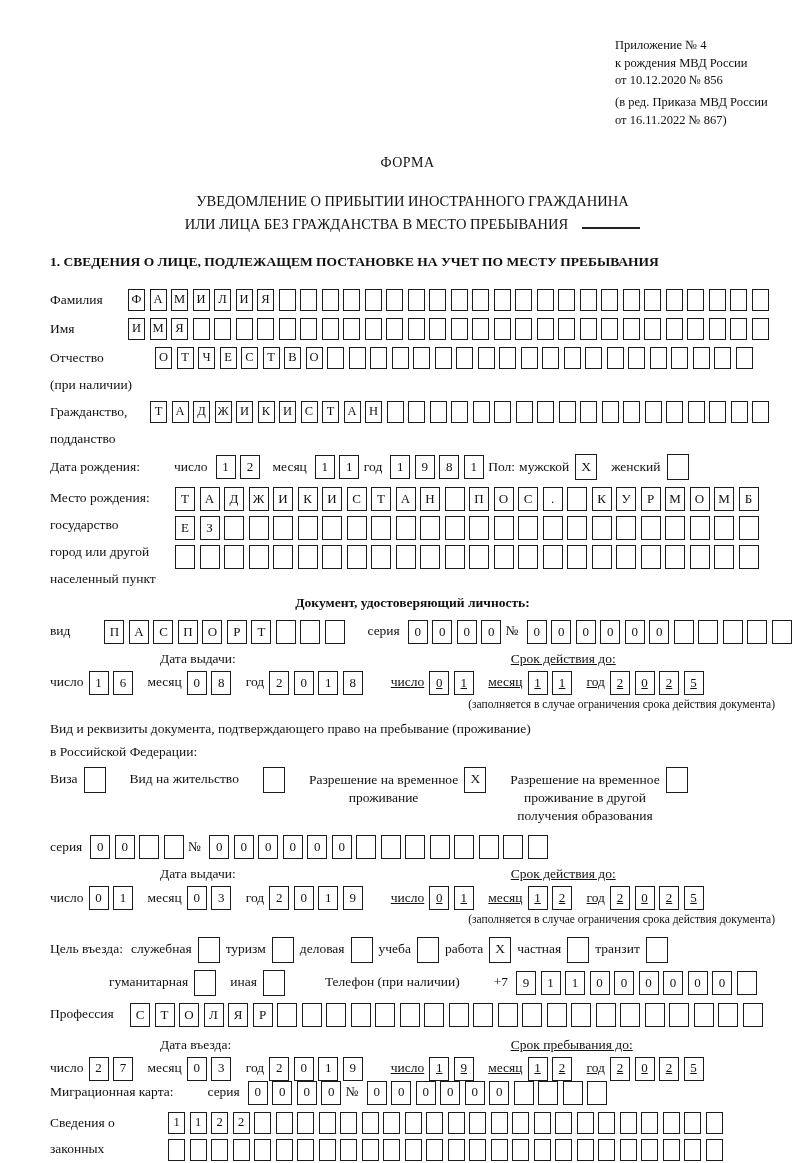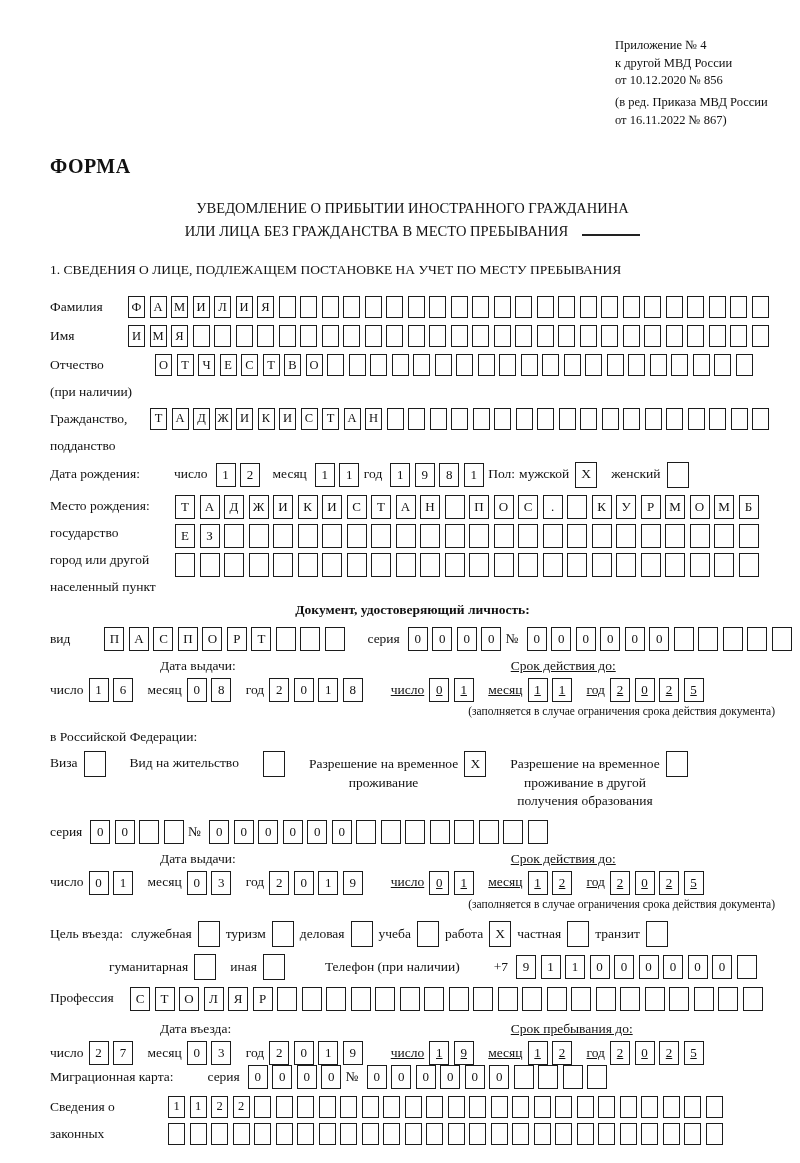--- a/index.html
+++ b/index.html
@@ -5,24 +5,24 @@
   html,body{margin:0;padding:0;background:#fff;}
   .page{
     width:800px;min-height:1163px;box-sizing:border-box;
     padding:38px 25px 20px 50px;
     font-family:"Liberation Serif","DejaVu Serif",serif;
     color:#111;font-size:13.5px;line-height:1.25;
   }
   .ref-block{margin-left:565px;font-size:12.5px;}
   .ref-block div{margin-bottom:2px;}
   .ref-note{margin-top:6px;}
-  .forma{font-weight:bold;text-align:left;margin:26px 10px 18px 0;font-size:20px;letter-spacing:.5px;}
+  .forma{font-weight:normal;text-align:center;margin:26px 10px 18px 0;font-size:14px;letter-spacing:.5px;}
   .title{text-align:center;font-weight:normal;font-size:14.5px;line-height:1.6;margin-bottom:18px;}
   .blank-underline{display:inline-block;width:58px;border-bottom:2px solid #222;margin-left:14px;}
-  .section-title{font-weight:normal;font-size:13.5px;margin:14px 0 18px 0;}
+  .section-title{font-weight:bold;font-size:13.5px;margin:14px 0 18px 0;}
   .frow{display:flex;align-items:flex-start;margin-bottom:7px;}
   .flabel{flex:none;padding-top:3px;}
   .flabel .l2{margin-top:10px;}
   .cells{display:flex;flex-wrap:nowrap;}
   .cells{margin-top:0;}
   .cell{
     display:inline-flex;flex:none;align-items:center;justify-content:center;
     width:15px;height:20px;border:1.5px solid #1c1c1c;margin-right:4.5px;
     font-size:12.5px;background:#fff;
   }
@@ -52,21 +52,21 @@
   .opt-block{text-align:center;line-height:1.35;flex:none;}
   .mt4{margin-top:4px;}
 </style>
 </head>
 <body>
 
 <div class="page">
 
   <div class="ref-block">
     <div>Приложение № 4</div>
-    <div>к другой МВД России</div>
+    <div>к рождения МВД России</div>
     <div>от 10.12.2020 № 856</div>
     <div class="ref-note">(в ред. Приказа МВД России</div>
     <div>от 16.11.2022 № 867)</div>
   </div>
 
   <div class="forma">ФОРМА</div>
 
   <div class="title">
     <span>УВЕДОМЛЕНИЕ О ПРИБЫТИИ ИНОСТРАННОГО ГРАЖДАНИНА</span><br>
     <span>ИЛИ ЛИЦА БЕЗ ГРАЖДАНСТВА В МЕСТО ПРЕБЫВАНИЯ</span><span class="blank-underline"></span>
@@ -425,20 +425,21 @@
             <span class="cell">2</span>
             <span class="cell">0</span>
             <span class="cell">2</span>
             <span class="cell">5</span>
           </span>
       </div>
     </div>
   </div>
   <div class="fineprint">(заполняется в случае ограничения срока действия документа)</div>
 
+  <div class="intro">Вид и реквизиты документа, подтверждающего право на пребывание (проживание)</div>
   <div class="intro">в Российской Федерации:</div>
 
   <div class="inline-row" style="align-items:flex-start">
     <span class="txt" style="padding-top:4px">Виза</span>
     <span class="cb"></span>
     <span class="gap-m"></span>
     <span class="txt" style="padding-top:4px">Вид на жительство</span>
     <span class="gap-m"></span>
     <span class="cb"></span>
     <span class="gap-m"></span>

